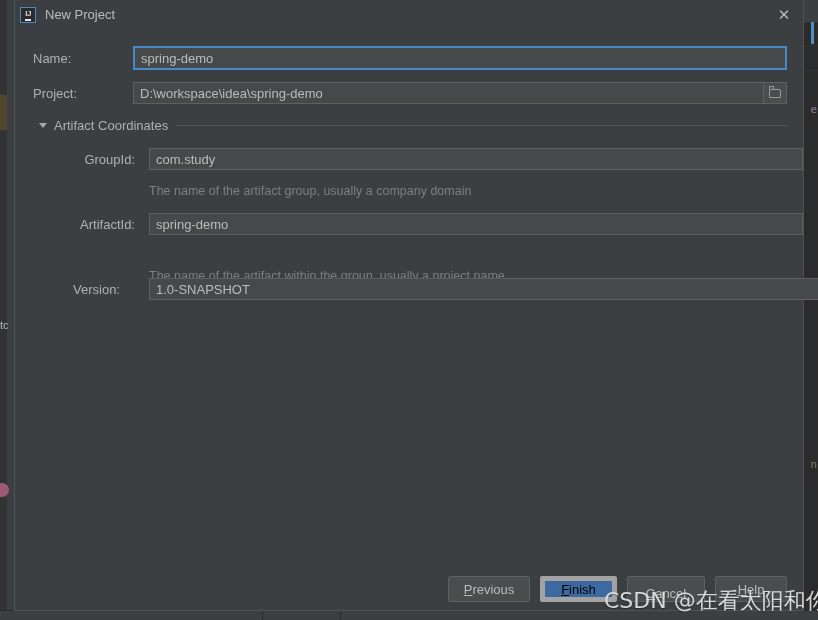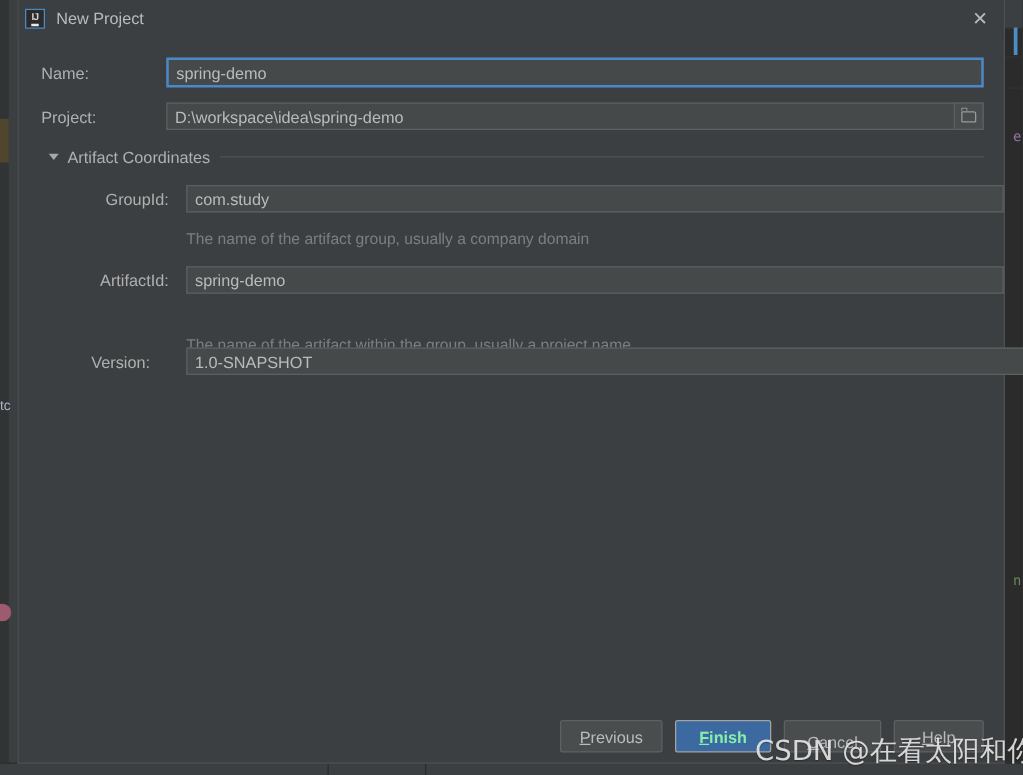--- a/index.html
+++ b/index.html
@@ -264,23 +264,23 @@
     font-size: 13px;
     font-family: "Liberation Sans", sans-serif;
     display: flex;
     align-items: center;
     justify-content: center;
     cursor: pointer;
     padding: 0;
   }
   .btn.default {
     background: #3c6aa0;
-    border: 1px solid #a3a3a3;
-    color: #86efac;
-    font-weight: bold;
+    border: 5px solid #a3a3a3;
+    color: #000000;
+    font-weight: normal;
   }
   .btn u {
     text-decoration: underline;
   }
 
   
   .watermark {
     position: absolute;
     left: 604px; top: 586px;
     font-size: 22px;

